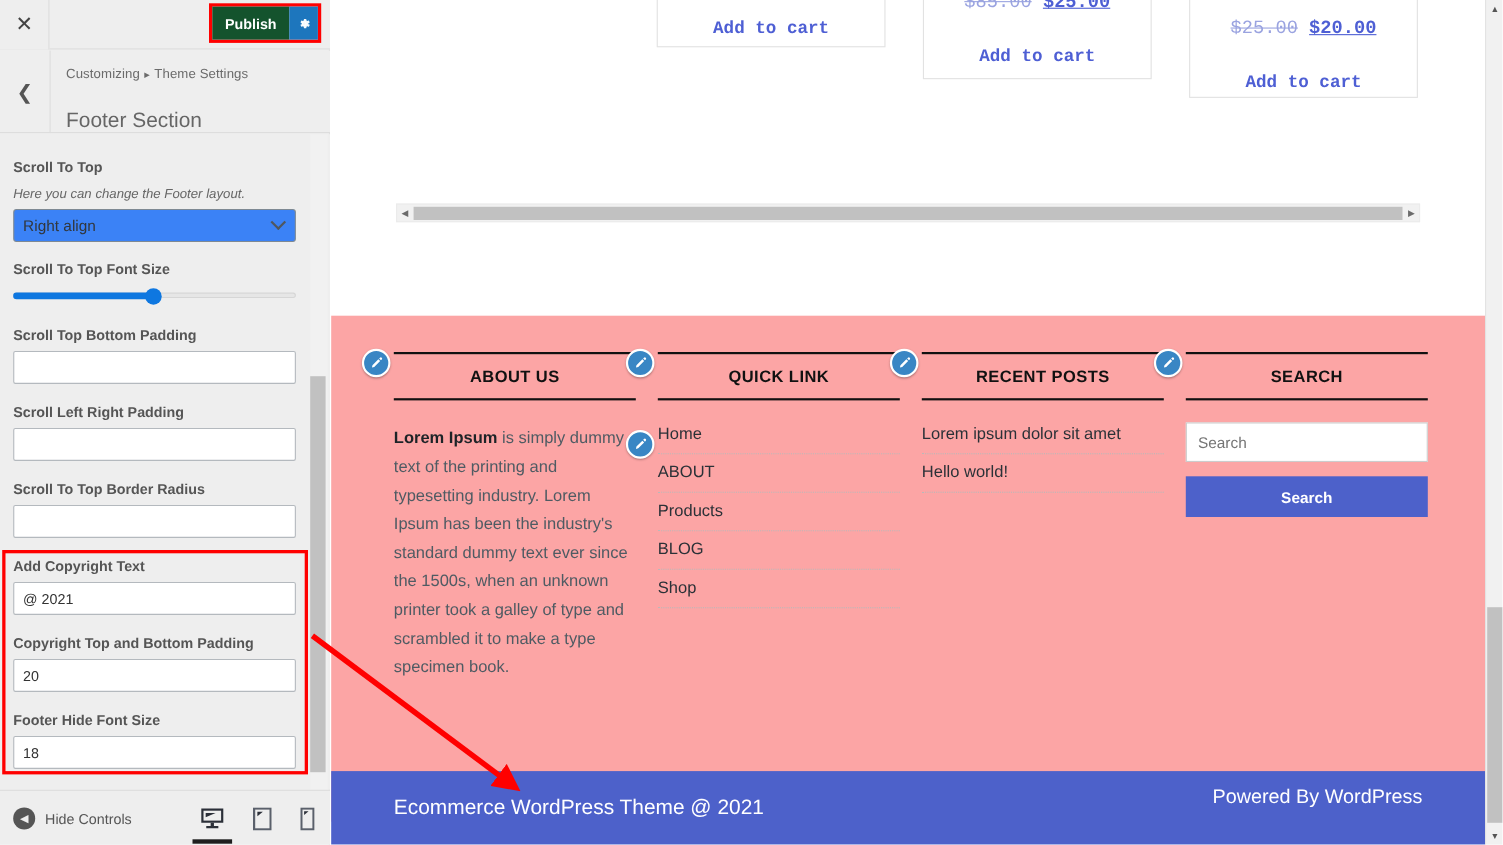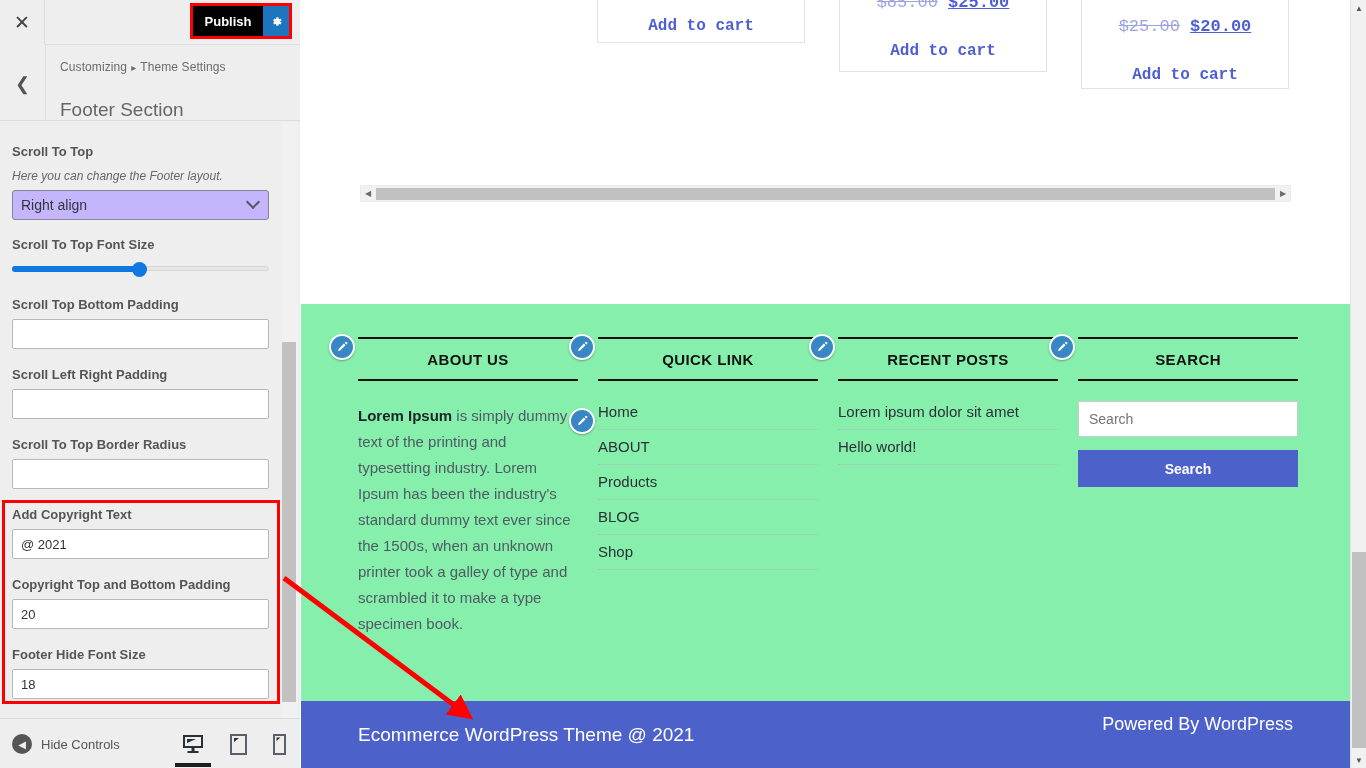--- a/index.html
+++ b/index.html
@@ -36,21 +36,21 @@
     color: #444; font-size: 19px; line-height: 1;
     cursor: pointer;
   }
   .publish-wrap {
     position: absolute; right: 8px; top: 3px;
     width: 102px; height: 36px;
     border: 3px solid #f00;
   }
   .publish-btn {
     position: absolute; left: 0; top: 0; right: 26px; bottom: 0;
-    background: #000000;
+    background: #14532d;
     color: #fff; font-size: 13px; font-weight: bold;
     display: flex; align-items: center; justify-content: center;
     cursor: pointer;
   }
   .publish-gear {
     position: absolute; right: 0; top: 0; width: 26px; bottom: 0;
     background: #1d76bd;
     color: #fff; font-size: 13px;
     display: flex; align-items: center; justify-content: center;
     cursor: pointer;
@@ -101,21 +101,21 @@
     background: #fff;
     border: 1px solid #b4b9be;
     border-radius: 2px;
     font-family: "Liberation Sans", sans-serif;
     font-size: 13px; color: #333;
     padding: 0 8px;
   }
   .ctl-select {
     position: absolute; left: 12px;
     width: 257px; height: 30px;
-    background: #c4b5fd;
+    background: #3b82f6;
     border: 1px solid #7e8993;
     border-radius: 3px;
     display: flex; align-items: center;
     padding: 0 8px;
     font-size: 14px; color: #32373c;
     cursor: pointer;
   }
   .ctl-select .chev {
     position: absolute; right: 10px; top: 6px;
     width: 10px; height: 10px;
@@ -238,23 +238,23 @@
   .hscroll .arr.l { left: 0; }
   .hscroll .arr.r { right: 0; }
   .hscroll .thumb {
     position: absolute; left: 15px; top: 2px;
     width: 899px; height: 12px;
     background: #c1c1c1; cursor: pointer;
   }
 
   
   .footer-widgets {
-    position: absolute; left: 0; top: 304px;
+    position: absolute; left: 0; top: 287px;
     width: 1049px; height: 460px;
-    background: #86efac;
+    background: #fca5a5;
   }
   .wcol { position: absolute; top: 0; width: 220px; }
   .wtitle {
     position: relative;
     border-top: 2px solid #111;
     border-bottom: 2px solid #111;
     padding: 12px 0 11px;
     text-align: center;
     font-size: 15px; font-weight: bold; color: #111;
     letter-spacing: .4px;

